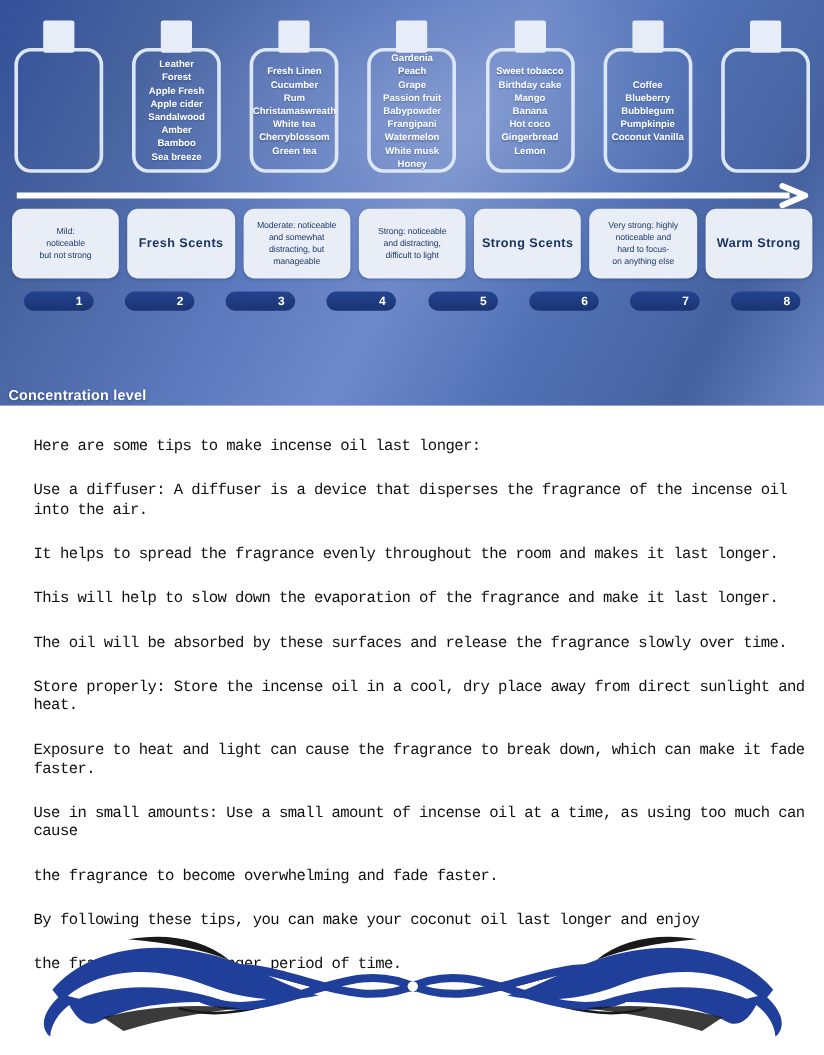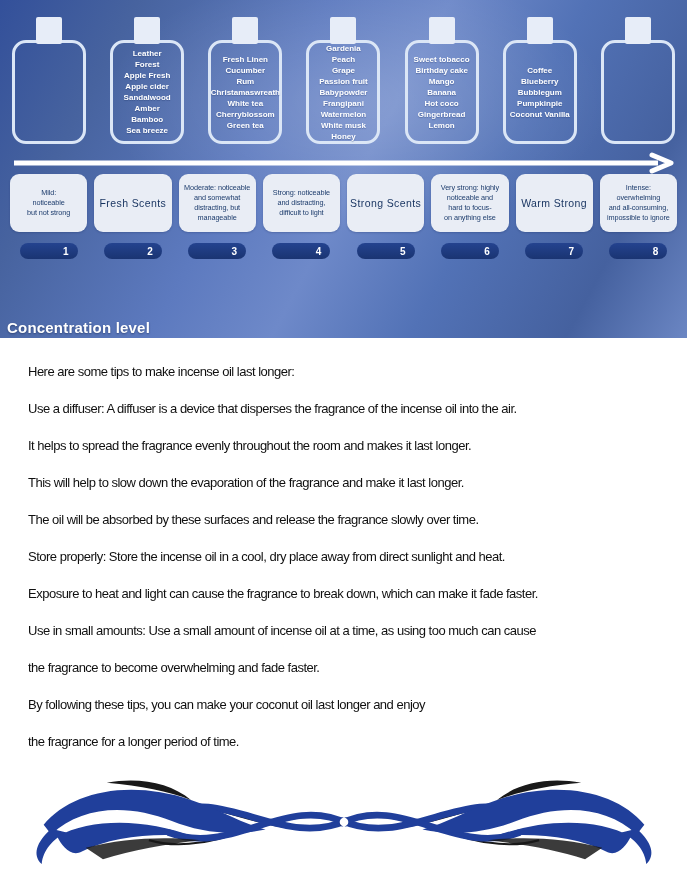--- a/index.html
+++ b/index.html
@@ -74,21 +74,21 @@
   .level-label {
     white-space: pre-line;
     text-align: center;
     color: #1e3d6d;
     font-size: 7.3px;
     line-height: 10px;
     letter-spacing: -0.1px;
   }
   .level-card.big .level-label {
     font-size: 10.5px;
-    font-weight: normal;
+    font-weight: bold;
     color: #16325f;
     letter-spacing: 0.4px;
     line-height: 12px;
   }
 
   .pills-row {
     position: absolute;
     top: 243px; left: 10px; right: 10px;
     display: flex; gap: 7px;
   }
@@ -101,36 +101,37 @@
     padding-right: 9px;
     color: #ffffff;
     font-size: 10px;
     font-weight: bold;
   }
 
   .axis-label {
     position: absolute;
     bottom: 2px; left: 7px;
     color: #ffffff;
-    font-size: 15px;
+    font-size: 12px;
     font-weight: bold;
     letter-spacing: 0.2px;
     text-shadow: 0 1px 2px rgba(10,25,60,0.45);
   }
 
   
   .tips {
     padding: 26px 10px 0 28px;
   }
   .tip-line {
     font-size: 13px;
     letter-spacing: -0.5px;
     line-height: 15.5px;
     color: #101010;
     margin-bottom: 21.5px;
+    font-family: Liberation Mono, monospace;
   }
 
   
   .flourish-wrap {
     position: absolute;
     bottom: 14px; left: 0;
     width: 687px;
     display: flex; justify-content: center;
   }
 </style>
@@ -243,26 +244,20 @@
       <div class="level-label">Strong Scents</div>
     </div>
     <div class="level-card">
       <div class="level-label">Very strong: highly
 noticeable and
 hard to focus-
 on anything else</div>
     </div>
     <div class="level-card big">
       <div class="level-label">Warm Strong</div>
-    </div>
-    <div class="level-card">
-      <div class="level-label">Intense:
-overwhelming
-and all-consuming,
-impossible to ignore</div>
     </div>
   </div>
 
   <div class="pills-row">
     <div class="pill-cell">
       <div class="level-pill">
         <span>1</span>
       </div>
     </div>
     <div class="pill-cell">

